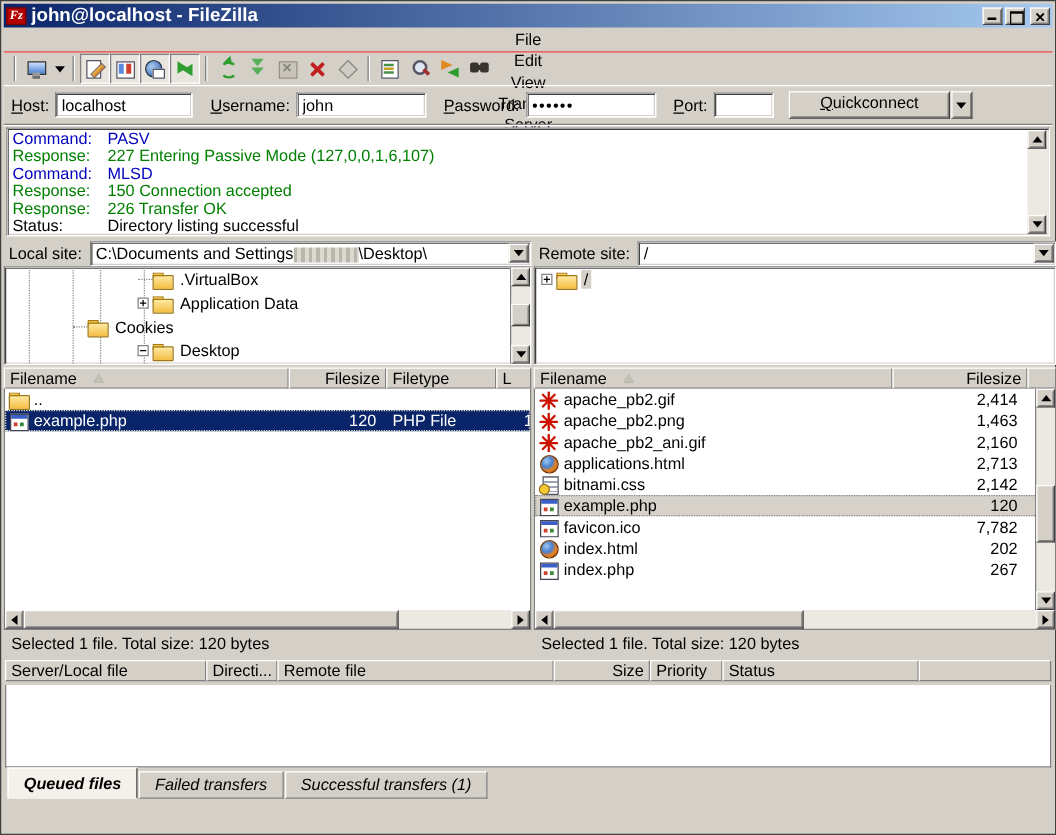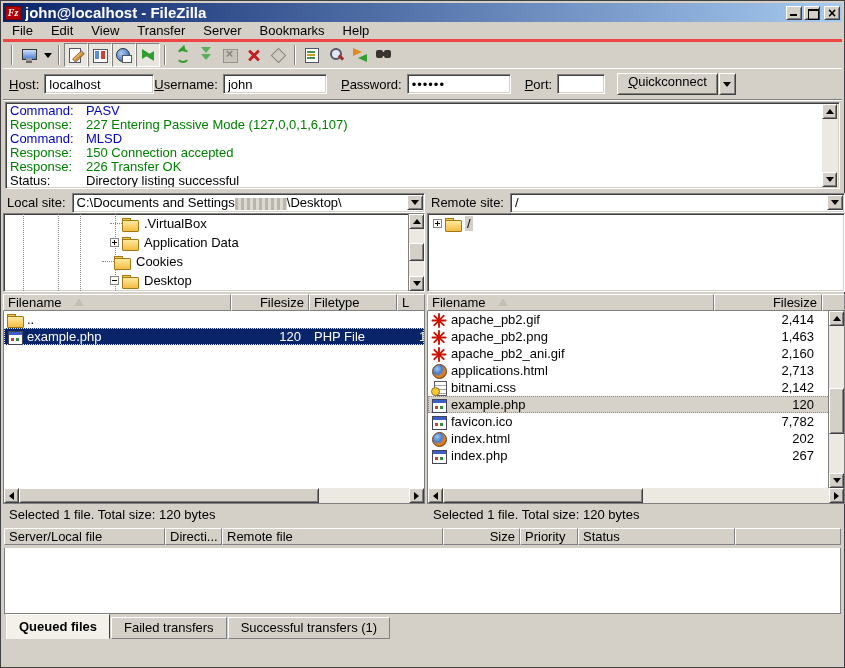--- a/index.html
+++ b/index.html
@@ -19,21 +19,21 @@
     display:flex; align-items:center; justify-content:center; margin-right:4px; border:1px solid #700; }
   .fz-logo::before { content:"Fz"; }
   .title-text { color:#fff; font-weight:bold; font-size:15px; flex:1; white-space:nowrap; overflow:hidden; }
   .winbtns { display:flex; gap:2px; }
   .winbtn { width:16px; height:14px; position:relative; cursor:default; }
   .g-min::before { content:""; position:absolute; left:3px; bottom:3px; width:7px; height:2px; background:#000; }
   .g-max::before { content:""; position:absolute; left:3px; top:2px; width:9px; height:8px; border:1px solid #000; border-top-width:2px; }
   .g-close::before { content:"×"; position:absolute; left:0; right:0; top:-2px; text-align:center; font:bold 14px "Liberation Sans",sans-serif; color:#000; }
 
   
-  .menubar { position:absolute; top:21px; left:1px; right:1px; height:19px; display:flex; align-items:flex-end; border-bottom:3px solid #ef4444; }
+  .menubar { position:absolute; top:21px; left:1px; right:1px; height:19px; display:flex; align-items:center; border-bottom:1px solid #ef4444;flex-direction:column; }
   .menu-item { padding:1px 9px; color:#000; }
 
   
   .toolbar { position:absolute; top:40px; left:1px; right:1px; height:27px; display:flex; align-items:center; padding-left:4px; border-bottom:1px solid #fff; }
   .tbsep { width:2px; height:20px; border-left:1px solid #808080; border-right:1px solid #fff; margin:0 4px; }
   .tb { width:24px; height:24px; display:flex; align-items:center; justify-content:center; position:relative; }
   .tb.toggled { border:1px solid; border-color:#808080 #fff #fff #808080; background:#e8e5de; }
   .tb .ic { position:relative; width:16px; height:16px; }
   .drop { width:13px; height:22px; display:flex; align-items:center; justify-content:center; }
   .caret { width:0; height:0; border:4px solid transparent; border-top:5px solid #000; margin-top:4px; }
@@ -65,21 +65,21 @@
   .i-sync::after { content:""; position:absolute; right:1px; bottom:1px; width:0; height:0; border:4px solid transparent; border-right:9px solid #2f9e2f; }
   .i-bino::before { content:""; position:absolute; left:0; top:3px; width:7px; height:8px; background:#3a3430; border-radius:2px; box-shadow:8px 0 0 #3a3430; }
   .i-bino::after { content:""; position:absolute; left:5px; top:5px; width:5px; height:4px; background:#3a3430; }
 
   
   .qcbar { position:absolute; top:67px; left:1px; right:1px; height:31px; display:flex; align-items:center; padding:0 6px; border-bottom:1px solid #808080; box-shadow:0 1px 0 #fff; }
   .qclabel { display:inline-block; margin-right:5px; }
   .qclabel::first-letter { text-decoration:underline; }
   .field { height:20px; font:13px "Liberation Sans",sans-serif; padding:1px 4px; background:#fff;
     border:1px solid; border-color:#808080 #fff #fff #808080; box-shadow:inset 1px 1px 0 #404040, inset -1px -1px 0 #d4d0c8; outline:none; }
-  .qc-btn { height:22px; padding:0 10px; font:13px "Liberation Sans",sans-serif; display:inline-block; }
+  .qc-btn { height:22px; padding:0 24px; font:13px "Liberation Sans",sans-serif; display:inline-block; }
   .qc-btn::first-letter { text-decoration:underline; }
   .qc-drop { width:17px; height:22px; display:flex; align-items:center; justify-content:center; margin-left:1px; }
 
   
   .logbox { position:absolute; top:100px; left:3px; right:3px; height:87px; background:#fff; line-height:14px; }
   .logscroll { position:absolute; top:1px; right:1px; bottom:1px; width:16px; background:#ece9e2; display:flex; flex-direction:column; justify-content:space-between; }
   .loglines { position:absolute; inset:1px 18px 1px 4px; overflow:hidden; }
   .logline { white-space:nowrap; }
   .logline .ll { display:inline-block; width:76px; }
   .log-command { color:#0000bf; }
@@ -146,21 +146,21 @@
   .hthumb { position:absolute; top:0; bottom:0; background:#d4d0c8; border:1px solid; border-color:#fff #404040 #404040 #fff; box-shadow:inset 1px 1px 0 #d4d0c8, inset -1px -1px 0 #808080; }
 
   .statusline { position:absolute; top:503px; height:18px; display:flex; align-items:center; padding-left:6px; white-space:nowrap; overflow:hidden; }
 
   
   .queuehdr { position:absolute; top:526px; left:2px; right:2px; height:20px; display:flex; }
   .queuebody { position:absolute; top:546px; left:2px; right:2px; height:66px; background:#fff; border:1px solid #808080; border-top:none; }
 
   
   .tabsrow { position:absolute; top:613px; left:2px; right:2px; height:24px; display:flex; align-items:flex-end; padding-left:2px; }
-  .tab { padding:2px 12px 3px 12px; background:#d4d0c8; border:1px solid; border-color:#fff #808080 #808080 #fff; margin-right:1px; white-space:nowrap; }
+  .tab { padding:2px 12px 3px 12px; background:#d4d0c8; border:1px solid; border-color:#fff #808080 #808080 #fff; margin-right:1px; white-space:nowrap;font-style:italic; }
   .tab.active { background:#f4f1ea; font-weight:bold; border-color:#fff #404040 #f4f1ea #fff; padding-top:4px; padding-bottom:4px; }
 
   
   .statusbar { position:absolute; top:639px; left:1px; right:1px; bottom:1px; border-top:1px solid #808080; box-shadow:inset 0 1px 0 #fff;
     display:flex; align-items:center; justify-content:flex-end; gap:5px; padding-right:3px; }
   .ascii-ic { width:14px; height:15px; position:relative; }
   .ascii-ic::before { content:"A"; position:absolute; left:2px; top:-1px; font:italic bold 13px "Liberation Serif",serif; color:#222; }
   .ascii-ic::after { content:""; position:absolute; right:0; top:3px; width:3px; height:1px; background:#555; box-shadow:0 3px 0 #555, 0 6px 0 #555; }
   .speed-ic { width:18px; height:12px; background:#2e2c28; border:1px solid #000; position:relative; }
   .speed-ic::before { content:""; position:absolute; left:2px; top:3px; width:3px; height:5px; background:#cfe8cf; box-shadow:5px 0 0 #cfe8cf, 10px 0 0 #cfe8cf; }
@@ -245,21 +245,21 @@
           <span class="ic i-sync"></span>
         </span>
     <span class="tb">
           <span class="ic i-bino"></span>
         </span>
   </div>
 
   <div class="qcbar">
     <span class="qclabel">Host:</span>
     <input class="field" style="width: 110px;" value="localhost">
-    <span class="qclabel" style="">Username:</span>
+    <span class="qclabel" style="margin-left:14px">Username:</span>
     <input class="field" style="width: 104px;" value="john">
     <span class="qclabel" style="margin-left:14px">Password:</span>
     <input class="field" style="width: 104px; letter-spacing: 1px;" value="••••••">
     <span class="qclabel" style="margin-left:14px">Port:</span>
     <input class="field" style="width: 48px;" value="">
     <span style="margin-left:12px; display:flex">
       <span class="qc-btn raised">Quickconnect</span>
       <span class="qc-drop raised">
             <span class="caret" style="margin-top:4px"></span>
           </span>
@@ -317,21 +317,21 @@
     <div class="treerow" style="padding-left:106px">
       <span class="exp-spacer"></span>
           <span class="fic ic-folder"></span>
       <span class="tree-label">.VirtualBox</span>
     </div>
     <div class="treerow" style="padding-left:106px">
       <span class="exp plus"></span>
           <span class="fic ic-folder"></span>
       <span class="tree-label">Application Data</span>
     </div>
-    <div class="treerow" style="padding-left:98px">
+    <div class="treerow" style="padding-left:54px">
       <span class="exp-spacer"></span>
           <span class="fic ic-folder"></span>
       <span class="tree-label">Cookies</span>
     </div>
     <div class="treerow" style="padding-left:106px">
       <span class="exp"></span>
           <span class="fic ic-folder"></span>
       <span class="tree-label">Desktop</span>
     </div>
     <div class="vscroll" style="border-left:1px solid #808080">

